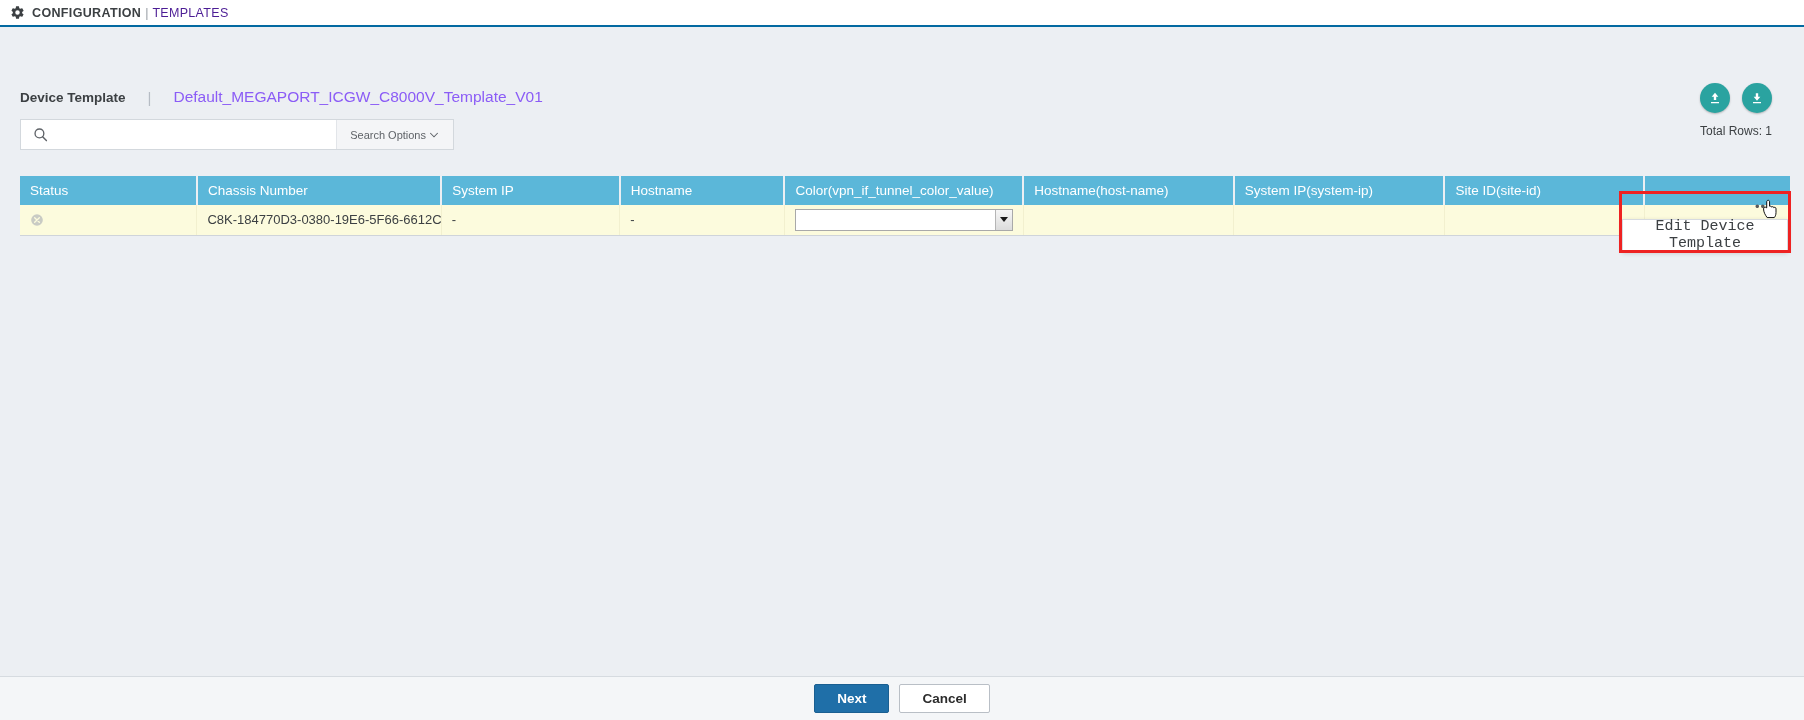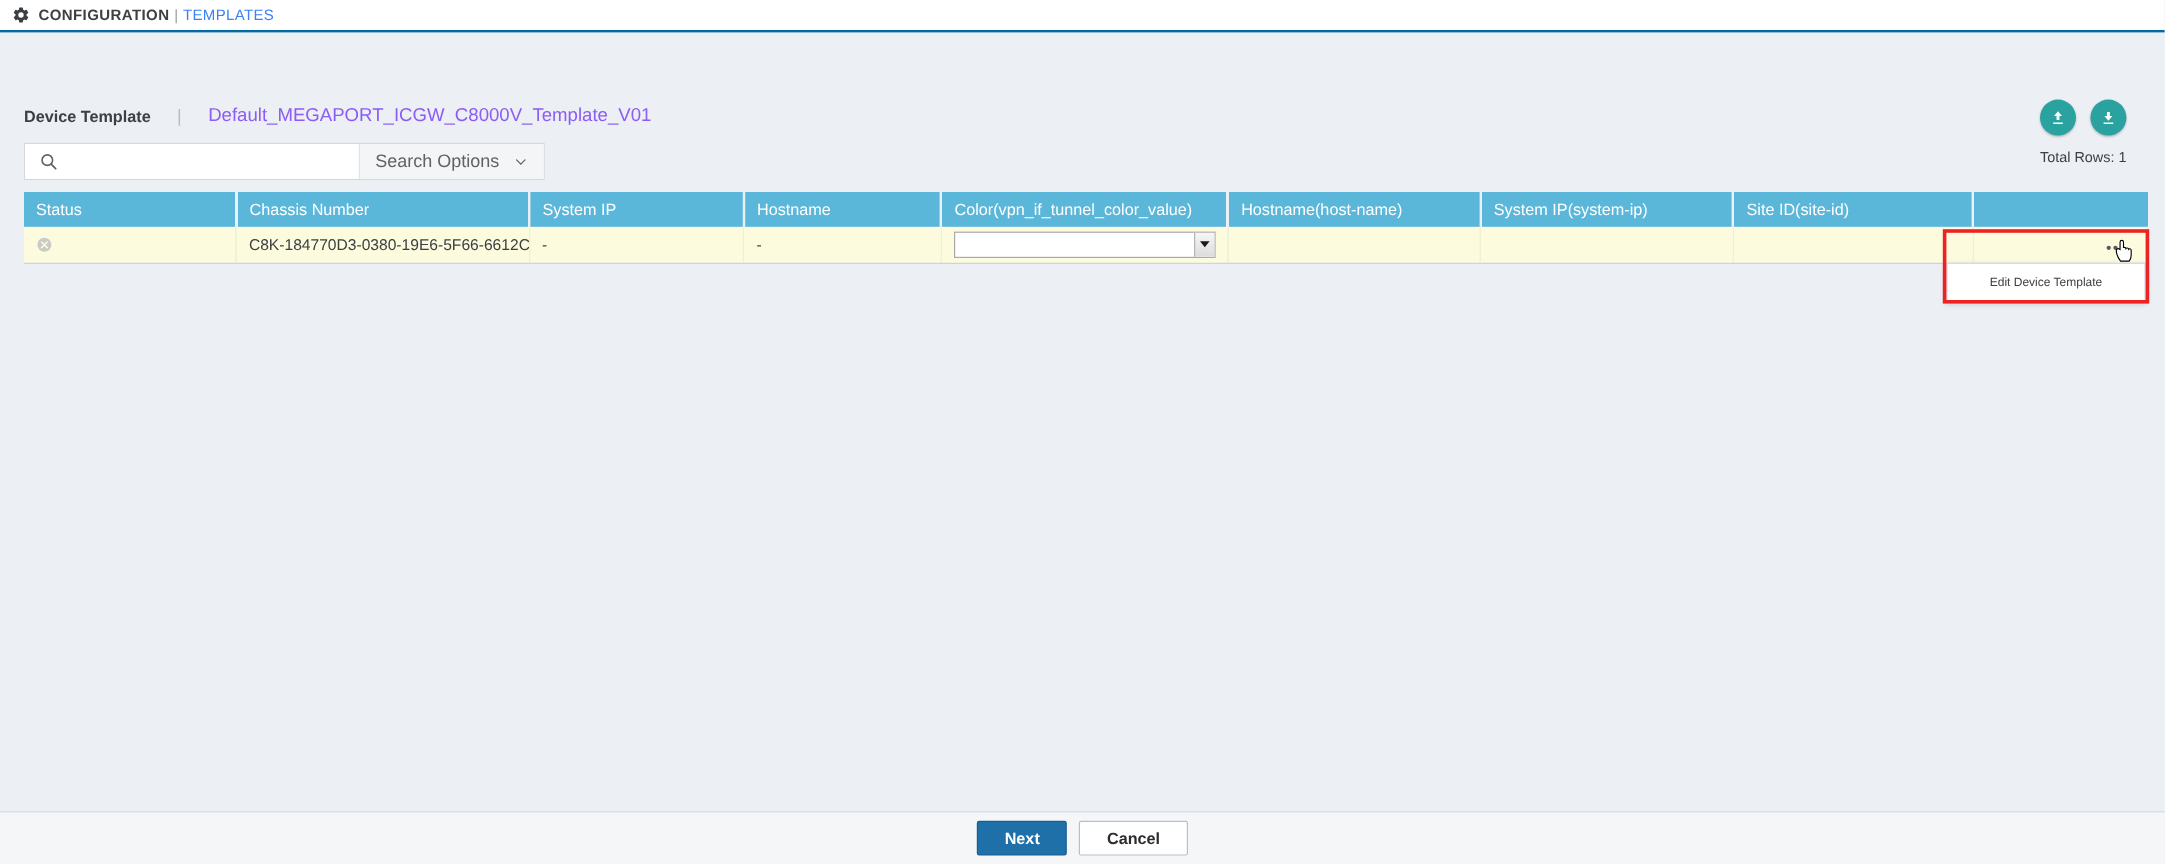--- a/index.html
+++ b/index.html
@@ -21,21 +21,21 @@
     padding-left: 10px;
     position: relative;
   }
   .gear-icon { width: 15px; height: 15px; margin-right: 7px; display: block; }
   .crumb-strong {
     font-size: 12.5px; font-weight: bold; color: #3c4043;
     letter-spacing: .35px;
   }
   .crumb-sep { font-size: 12.5px; color: #9aa0a6; margin: 0 4px; }
   .crumb-light {
-    font-size: 12.5px; font-weight: normal; color: #3b82f6;
+    font-size: 12.5px; font-weight: normal; color: #4c1d95;
     letter-spacing: .3px;
   }
 
   
   .subhead {
     height: 44px;
     display: flex;
     align-items: center;
     padding-left: 20px;
     background: #eceff3;
@@ -75,39 +75,39 @@
   .search-field {
     flex: 1; display: flex; align-items: center;
     padding-left: 11px; background: #fff;
   }
   .search-input {
     border: 0; outline: 0; flex: 1; height: 28px;
     font-size: 13px; font-family: "Liberation Sans", sans-serif;
     color: #3c4043; background: transparent; padding-left: 8px;
   }
   .search-options {
-    display: flex; align-items: center; gap: 12px;
+    display: flex; align-items: center; gap: 2px;
     padding: 0 13px;
     background: #f4f5f7;
     border-left: 1px solid #e2e5e9;
-    font-size: 15px; color: #5f6368;
+    font-size: 11px; color: #5f6368;
     cursor: pointer;
     white-space: nowrap;
   }
   .total-rows {
     position: absolute; right: 32px; top: 124px;
     font-size: 12px; color: #3c4043;
   }
 
   
   .table-wrap {
     position: absolute; left: 20px; top: 160px;
     width: 1770px;
   }
-  table { border-collapse: collapse; width: 100%; table-layout: fixed; }
+  table { border-collapse: collapse; width: 100%; table-layout: fixed; margin-top: 16px; }
   thead th {
     background: #5bb7d9;
     color: #fff;
     font-size: 13.5px;
     font-weight: normal;
     text-align: left;
     padding: 7px 10px;
     height: 29px;
     border-right: 2px solid #eceff3;
     white-space: nowrap;
@@ -165,22 +165,22 @@
     position: absolute;
     left: 1622px; top: 219px;
     width: 166px; height: 32px;
     background: #fff;
     border: 1px solid #d7dbe0;
     box-shadow: 0 2px 5px rgba(0,0,0,.18);
     display: flex; align-items: center; justify-content: center;
     z-index: 25;
   }
   .ctx-menu-item {
-    font-size: 10px; color: #3c4043; cursor: pointer;
-    width: 100%; text-align: center;
+    font-size: 15px; color: #3c4043; cursor: pointer;
+    width: 100%; text-align: center; font-family: Liberation Mono, monospace;
   }
   .cursor-hand {
     position: absolute; left: 1761px; top: 199px;
     width: 18px; height: 20px; z-index: 40;
     pointer-events: none;
   }
   .dots-ellipsis {
     position: absolute; left: 1755px; top: 199px;
     font-size: 13px; color: #5a5a5a; letter-spacing: 1px;
     z-index: 35;

